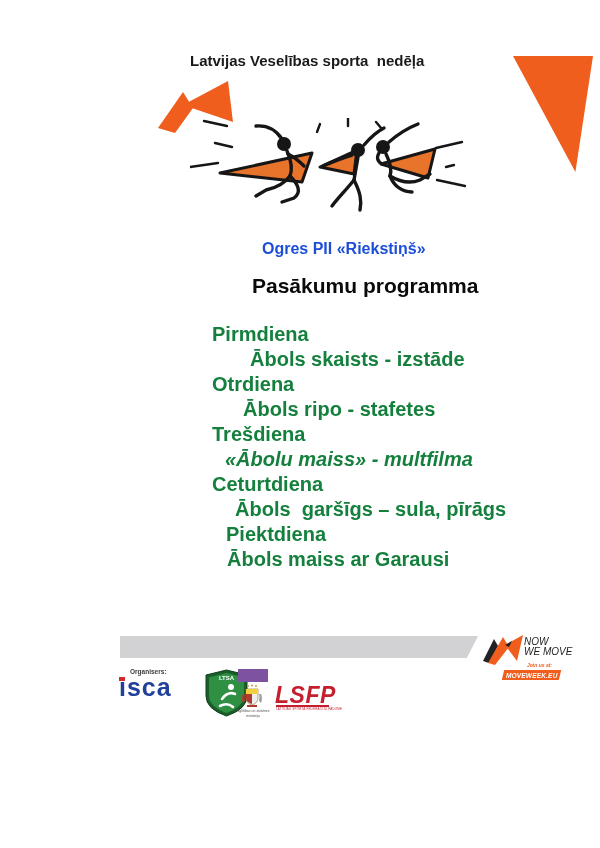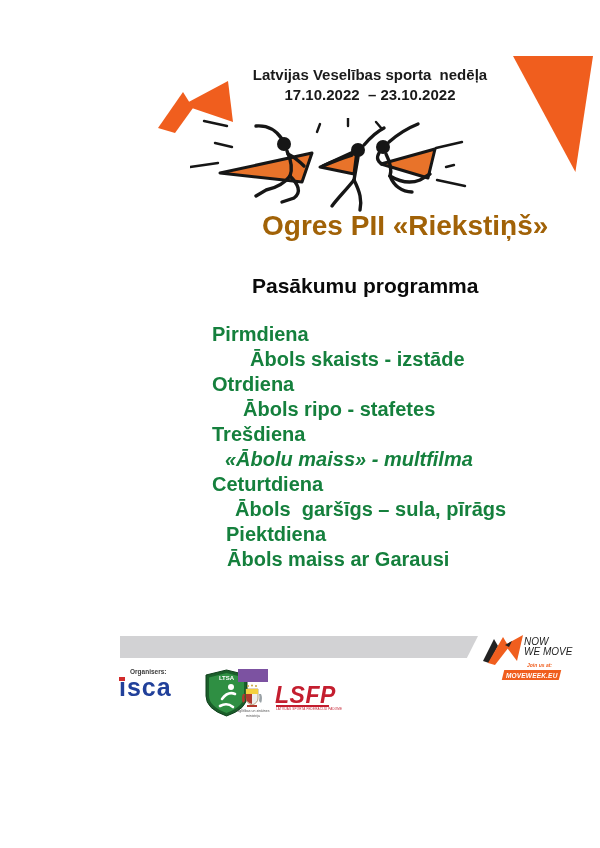--- a/index.html
+++ b/index.html
@@ -4,28 +4,28 @@
 <style>
   html,body{margin:0;padding:0;}
   body{
     width:600px;height:848px;position:relative;overflow:hidden;
     background:#ffffff;
     font-family:"Liberation Sans","DejaVu Sans",sans-serif;
     color:#111;
   }
   .abs{position:absolute;}
   
-  .header-block{left:190px;top:65px;width:360px;text-align:center;}
+  .header-block{left:190px;top:51px;width:360px;text-align:left;}
   .header-title{font-size:15px;font-weight:bold;color:#1a1a1a;white-space:pre;line-height:20px;}
   .header-dates{font-size:15px;font-weight:bold;color:#1a1a1a;white-space:pre;line-height:20px;}
   
   .corner-tri{left:513px;top:56px;width:80px;height:116px;background:#F05E1E;
     -webkit-clip-path:polygon(0 0,100% 0,78% 100%);clip-path:polygon(0 0,100% 0,78% 100%);}
   
-  .org-title{left:262px;top:210px;font-size:28px;font-weight:bold;color:#a16207;white-space:pre;}
+  .org-title{left:262px;top:240px;font-size:16px;font-weight:bold;color:#1d4ed8;white-space:pre;}
   .program-title{left:252px;top:274px;font-size:21px;font-weight:bold;color:#0a0a0a;white-space:pre;}
   
   .sched{font-size:20px;font-weight:bold;color:#15803d;white-space:pre;line-height:24px;}
   
   .gray-bar{left:120px;top:636px;width:358px;height:22px;background:#D2D2D4;
     -webkit-clip-path:polygon(0 0,100% 0,96.9% 100%,0 100%);clip-path:polygon(0 0,100% 0,96.9% 100%,0 100%);}
   
   .organisers-label{left:130px;top:668px;font-size:6.5px;color:#3a3a3a;font-weight:bold;}
   .isca-text{left:119px;top:675px;font-size:25px;font-weight:800;color:#21409A;letter-spacing:1px;line-height:25px;}
   .isca-accent{left:119px;top:677px;width:6px;height:4px;background:#D22B2B;}
@@ -46,21 +46,20 @@
 
 <svg class="abs" style="left:148px;top:80px;" width="88" height="58" viewBox="0 0 88 58">
   <polygon points="10,48 35,12 45,28 27,53" fill="#F05E1E"></polygon>
   <polygon points="35,25 80,1 85,42" fill="#F05E1E"></polygon>
 </svg>
 
 <div class="abs corner-tri"></div>
 
 <div class="abs header-block">
   <div class="header-title">Latvijas Veselības sporta  nedēļa</div>
-  <div class="header-dates">17.10.2022  – 23.10.2022</div>
 </div>
 
 <svg class="abs" style="left:190px;top:118px;" width="290" height="100" viewBox="0 0 290 100">
   <g stroke="#161616" stroke-width="2.4" stroke-linecap="round" fill="none">
 
     <path d="M14,3 L37,8"></path>
     <path d="M25,25 L42,29"></path>
     <path d="M0,49 L28,45"></path>
     <path d="M130,6 L127,14"></path>
     <path d="M158,0 L158,8"></path>

